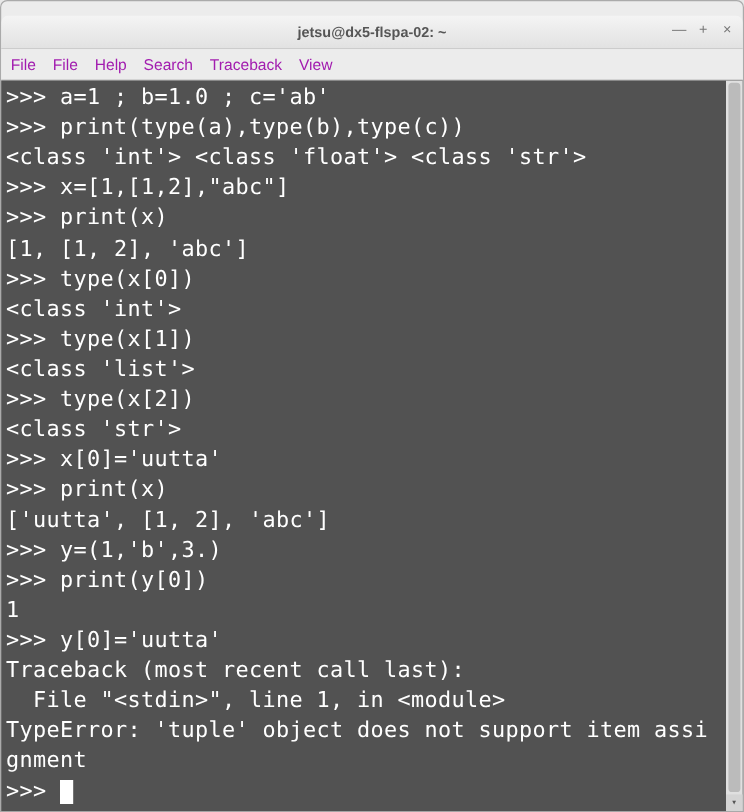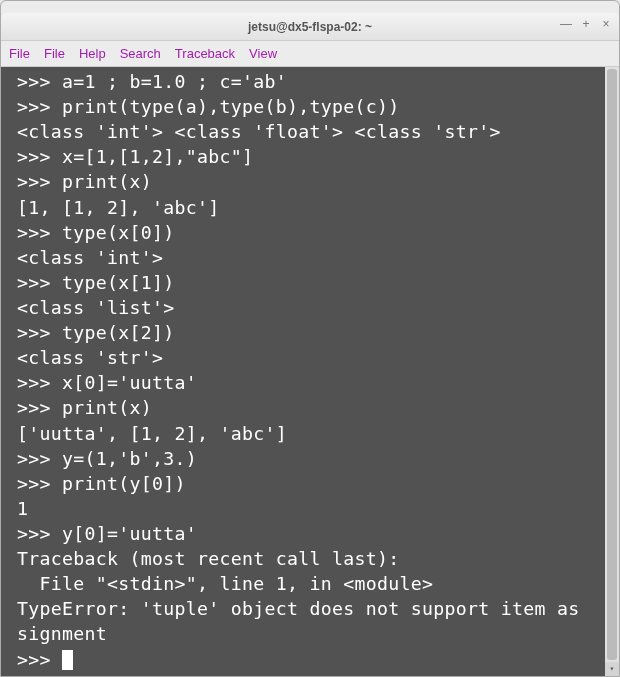--- a/index.html
+++ b/index.html
@@ -122,21 +122,21 @@
       justify-content: center;
       font-size: 8px;
       color: #555;
     }
     .terminal-inner {
       position: absolute;
       left: 0;
       right: 14px;
       top: 0;
       bottom: 0;
-      padding: 2px 16px;
+      padding: 2px 4px;
       overflow: hidden;
     }
   </style>
 </head>
 <body>
 
 <div class="window">
   <div class="title-bar">
     <span class="title-text">jetsu@dx5-flspa-02: ~</span>
     <div class="window-controls">

